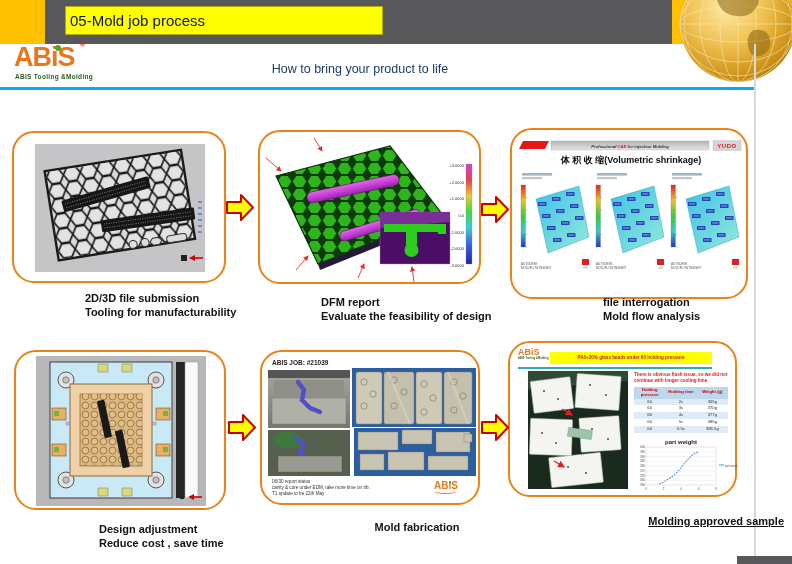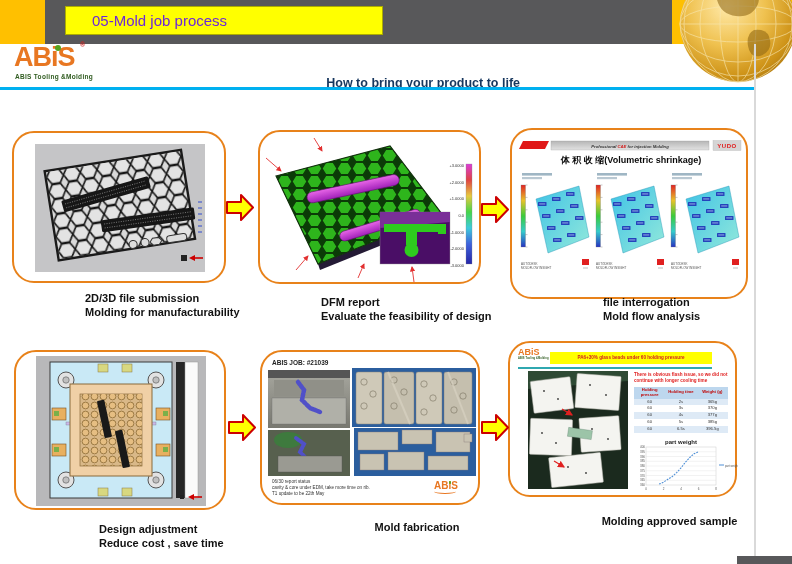--- a/index.html
+++ b/index.html
@@ -5,45 +5,45 @@
   html,body{margin:0;padding:0;background:#fff;}
   #canvas{position:relative;width:792px;height:564px;background:#fff;overflow:hidden;
           font-family:"Liberation Sans",sans-serif;}
   .abs{position:absolute;}
   
   #corner-square{left:0;top:0;width:45px;height:44px;background:#FFC000;}
   #top-band{left:45px;top:0;width:627px;height:44px;background:#58585A;}
   #top-band-right{left:672px;top:0;width:120px;height:44px;background:#FFC000;}
   #title-box{left:65px;top:6px;width:318px;height:29px;background:#FFFF00;border:1px solid #ABAB00;
              box-sizing:border-box;}
-  #title-box span{display:block;padding-left:26px;font-size:15px;line-height:27px;color:#6d28d9;}
+  #title-box span{display:block;padding-left:4px;font-size:15px;line-height:27px;color:#0f172a;}
   #globe{left:676px;top:-36px;}
   
   #logo{left:14px;top:42px;width:120px;height:40px;}
   #logo-text{position:absolute;left:0;top:0;font-size:27px;font-weight:bold;color:#E87722;letter-spacing:-1px;}
   #logo-dot{position:absolute;left:41px;top:3px;width:6px;height:6px;border-radius:50%;background:#56A51F;}
   #logo-reg{position:absolute;left:66px;top:-1px;font-size:7px;color:#D02020;font-weight:bold;}
   #logo-tag{position:absolute;left:1px;top:31px;font-size:6.5px;font-weight:bold;color:#2F5B1F;letter-spacing:.3px;white-space:nowrap;}
-  #heading{left:200px;top:76px;width:320px;text-align:right;font-size:12.5px;font-weight:bold;color:#17375E;}
+  #heading{left:200px;top:62px;width:320px;text-align:center;font-size:12.5px;font-weight:normal;color:#17375E;}
   #rule-cyan{left:0;top:87px;width:756px;height:3px;background:#00B0F0;}
   #v-line{left:754px;top:44px;width:2px;height:520px;background:#D9D9D9;}
   #foot-bar{left:737px;top:556px;width:55px;height:8px;background:#58585A;}
   
   .pbox{position:absolute;background:#fff;border:2px solid #E8821A;border-radius:22px;box-sizing:border-box;}
   #step1{left:12px;top:131px;width:214px;height:152px;}
   #step2{left:258px;top:130px;width:223px;height:154px;}
   #step3{left:510px;top:128px;width:238px;height:171px;}
   #step4{left:14px;top:350px;width:212px;height:160px;}
   #step5{left:260px;top:350px;width:220px;height:155px;}
   #step6{left:508px;top:341px;width:229px;height:156px;}
   .cap{position:absolute;font-size:11px;font-weight:bold;color:#121212;line-height:14px;white-space:nowrap;margin-left:47px;}
   #cap1{left:38px;top:291px;} #cap2{left:274px;top:295px;} #cap3{left:556px;top:295px;}
   #cap4{left:52px;top:522px;}
   #cap5{left:260px;top:520px;width:220px;text-align:center;}
-  #cap6{left:508px;top:514px;width:229px;text-align:center;}
+  #cap6{left:508px;top:514px;width:229px;text-align:right;text-decoration:underline;}
   .parrow{position:absolute;width:28px;height:27px;}
   #arrow1{left:226px;top:194px;} #arrow2{left:481px;top:196px;}
   #arrow3{left:228px;top:414px;} #arrow4{left:481px;top:414px;}
   svg{display:block;}
   
   #job-no{position:absolute;left:10px;top:7px;font-size:6.5px;color:#222;font-weight:bold;}
   #fab-notes{position:absolute;left:10px;top:127px;font-size:4.6px;line-height:6px;color:#333;}
   #fab-logo{position:absolute;left:172px;top:128px;font-size:10px;font-weight:bold;color:#E87722;}
   #fab-logo .swoosh{display:block;width:22px;height:4px;border-bottom:1.5px solid #E87722;border-radius:50%;margin-top:-2px;}
   #fab-logo .gdot{position:absolute;left:14.5px;top:1px;width:2.5px;height:2.5px;border-radius:50%;background:#56A51F;}
@@ -557,21 +557,21 @@
       <polyline points="27.1,47.1 31.5,45.2 35.9,42.3 40.3,39.5 44.6,35.7 49,30.9 53.4,25.2 57.8,20.5 62.1,16.7 66.5,14.8" fill="none" stroke="#4E8FD6" stroke-width="1.1" stroke-dasharray="1.8,1.1"></polyline>
       <g>
         <line x1="87" y1="28" x2="92" y2="28" stroke="#4E8FD6" stroke-width="1"></line>
         <text x="93" y="29.6" font-size="2.8" fill="#555">part weight</text>
       </g>
     </svg>
   </div>
 
   <div class="cap" id="cap1">
     <div>2D/3D file submission</div>
-    <div>Molding for manufacturability</div>
+    <div>Tooling for manufacturability</div>
   </div>
   <div class="cap" id="cap2">
     <div>DFM report</div>
     <div>Evaluate the feasibility of design</div>
   </div>
   <div class="cap" id="cap3">
     <div>file interrogation</div>
     <div>Mold flow analysis</div>
   </div>
   <div class="cap" id="cap4">

